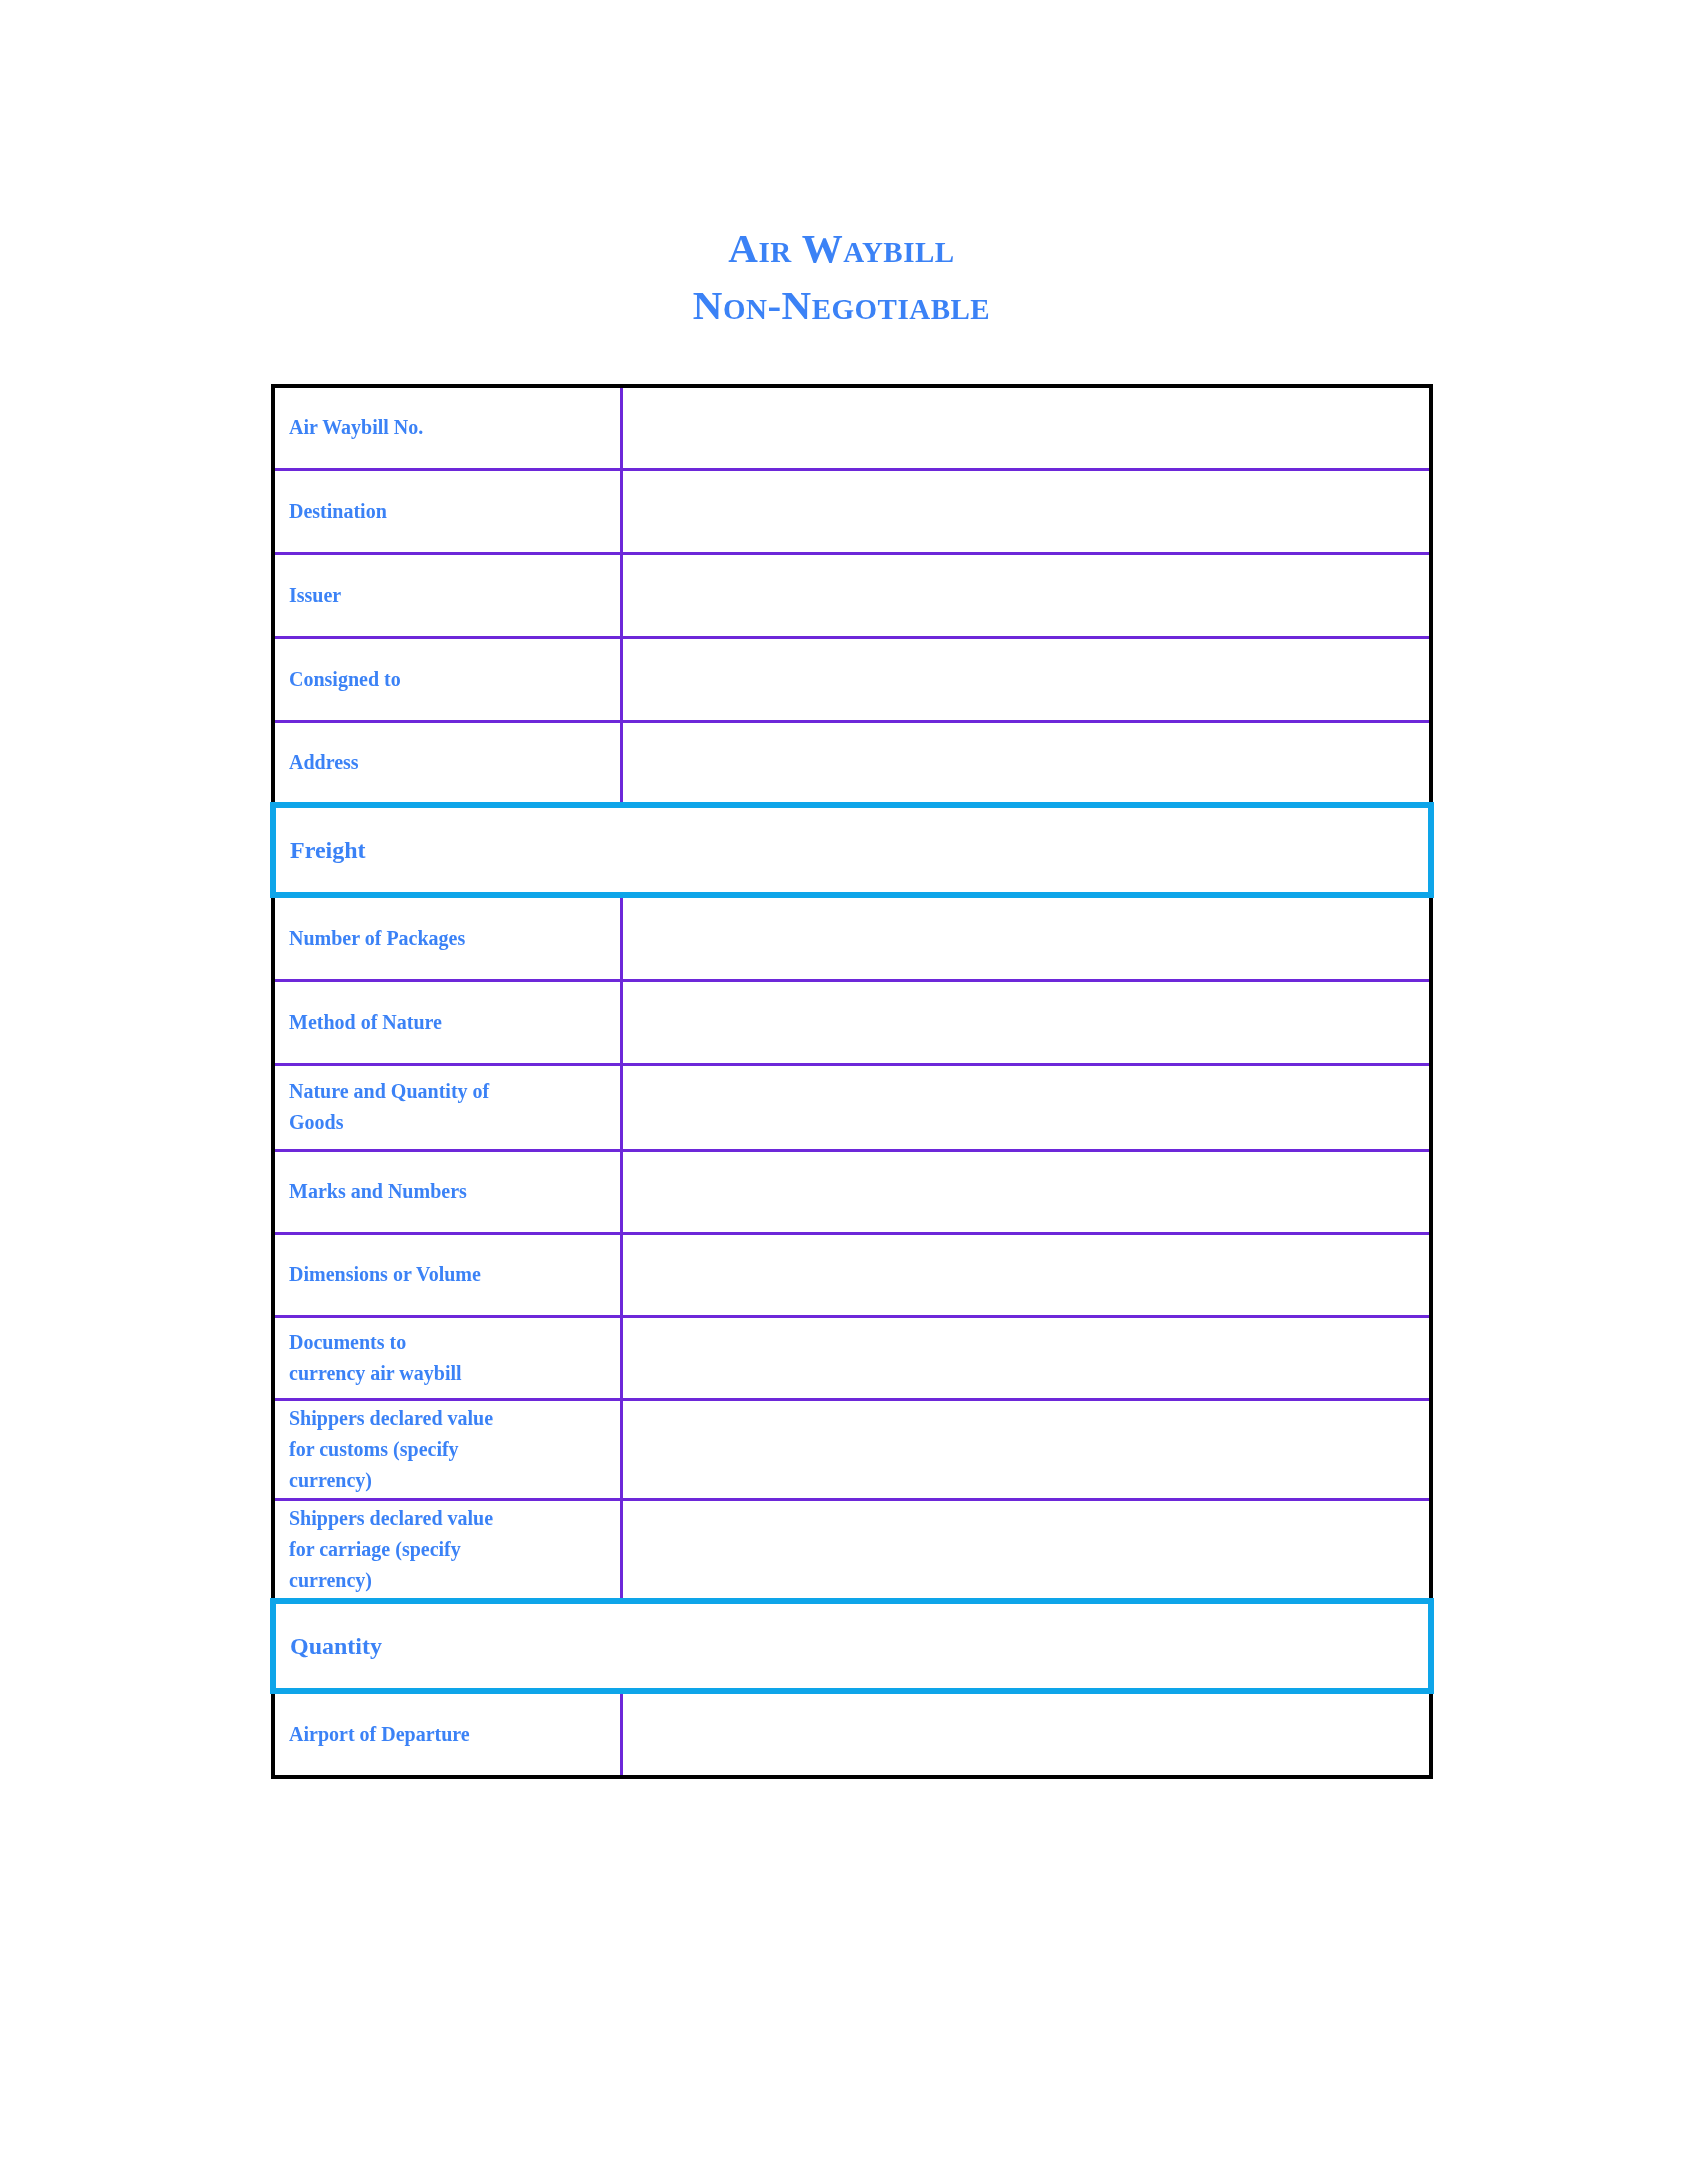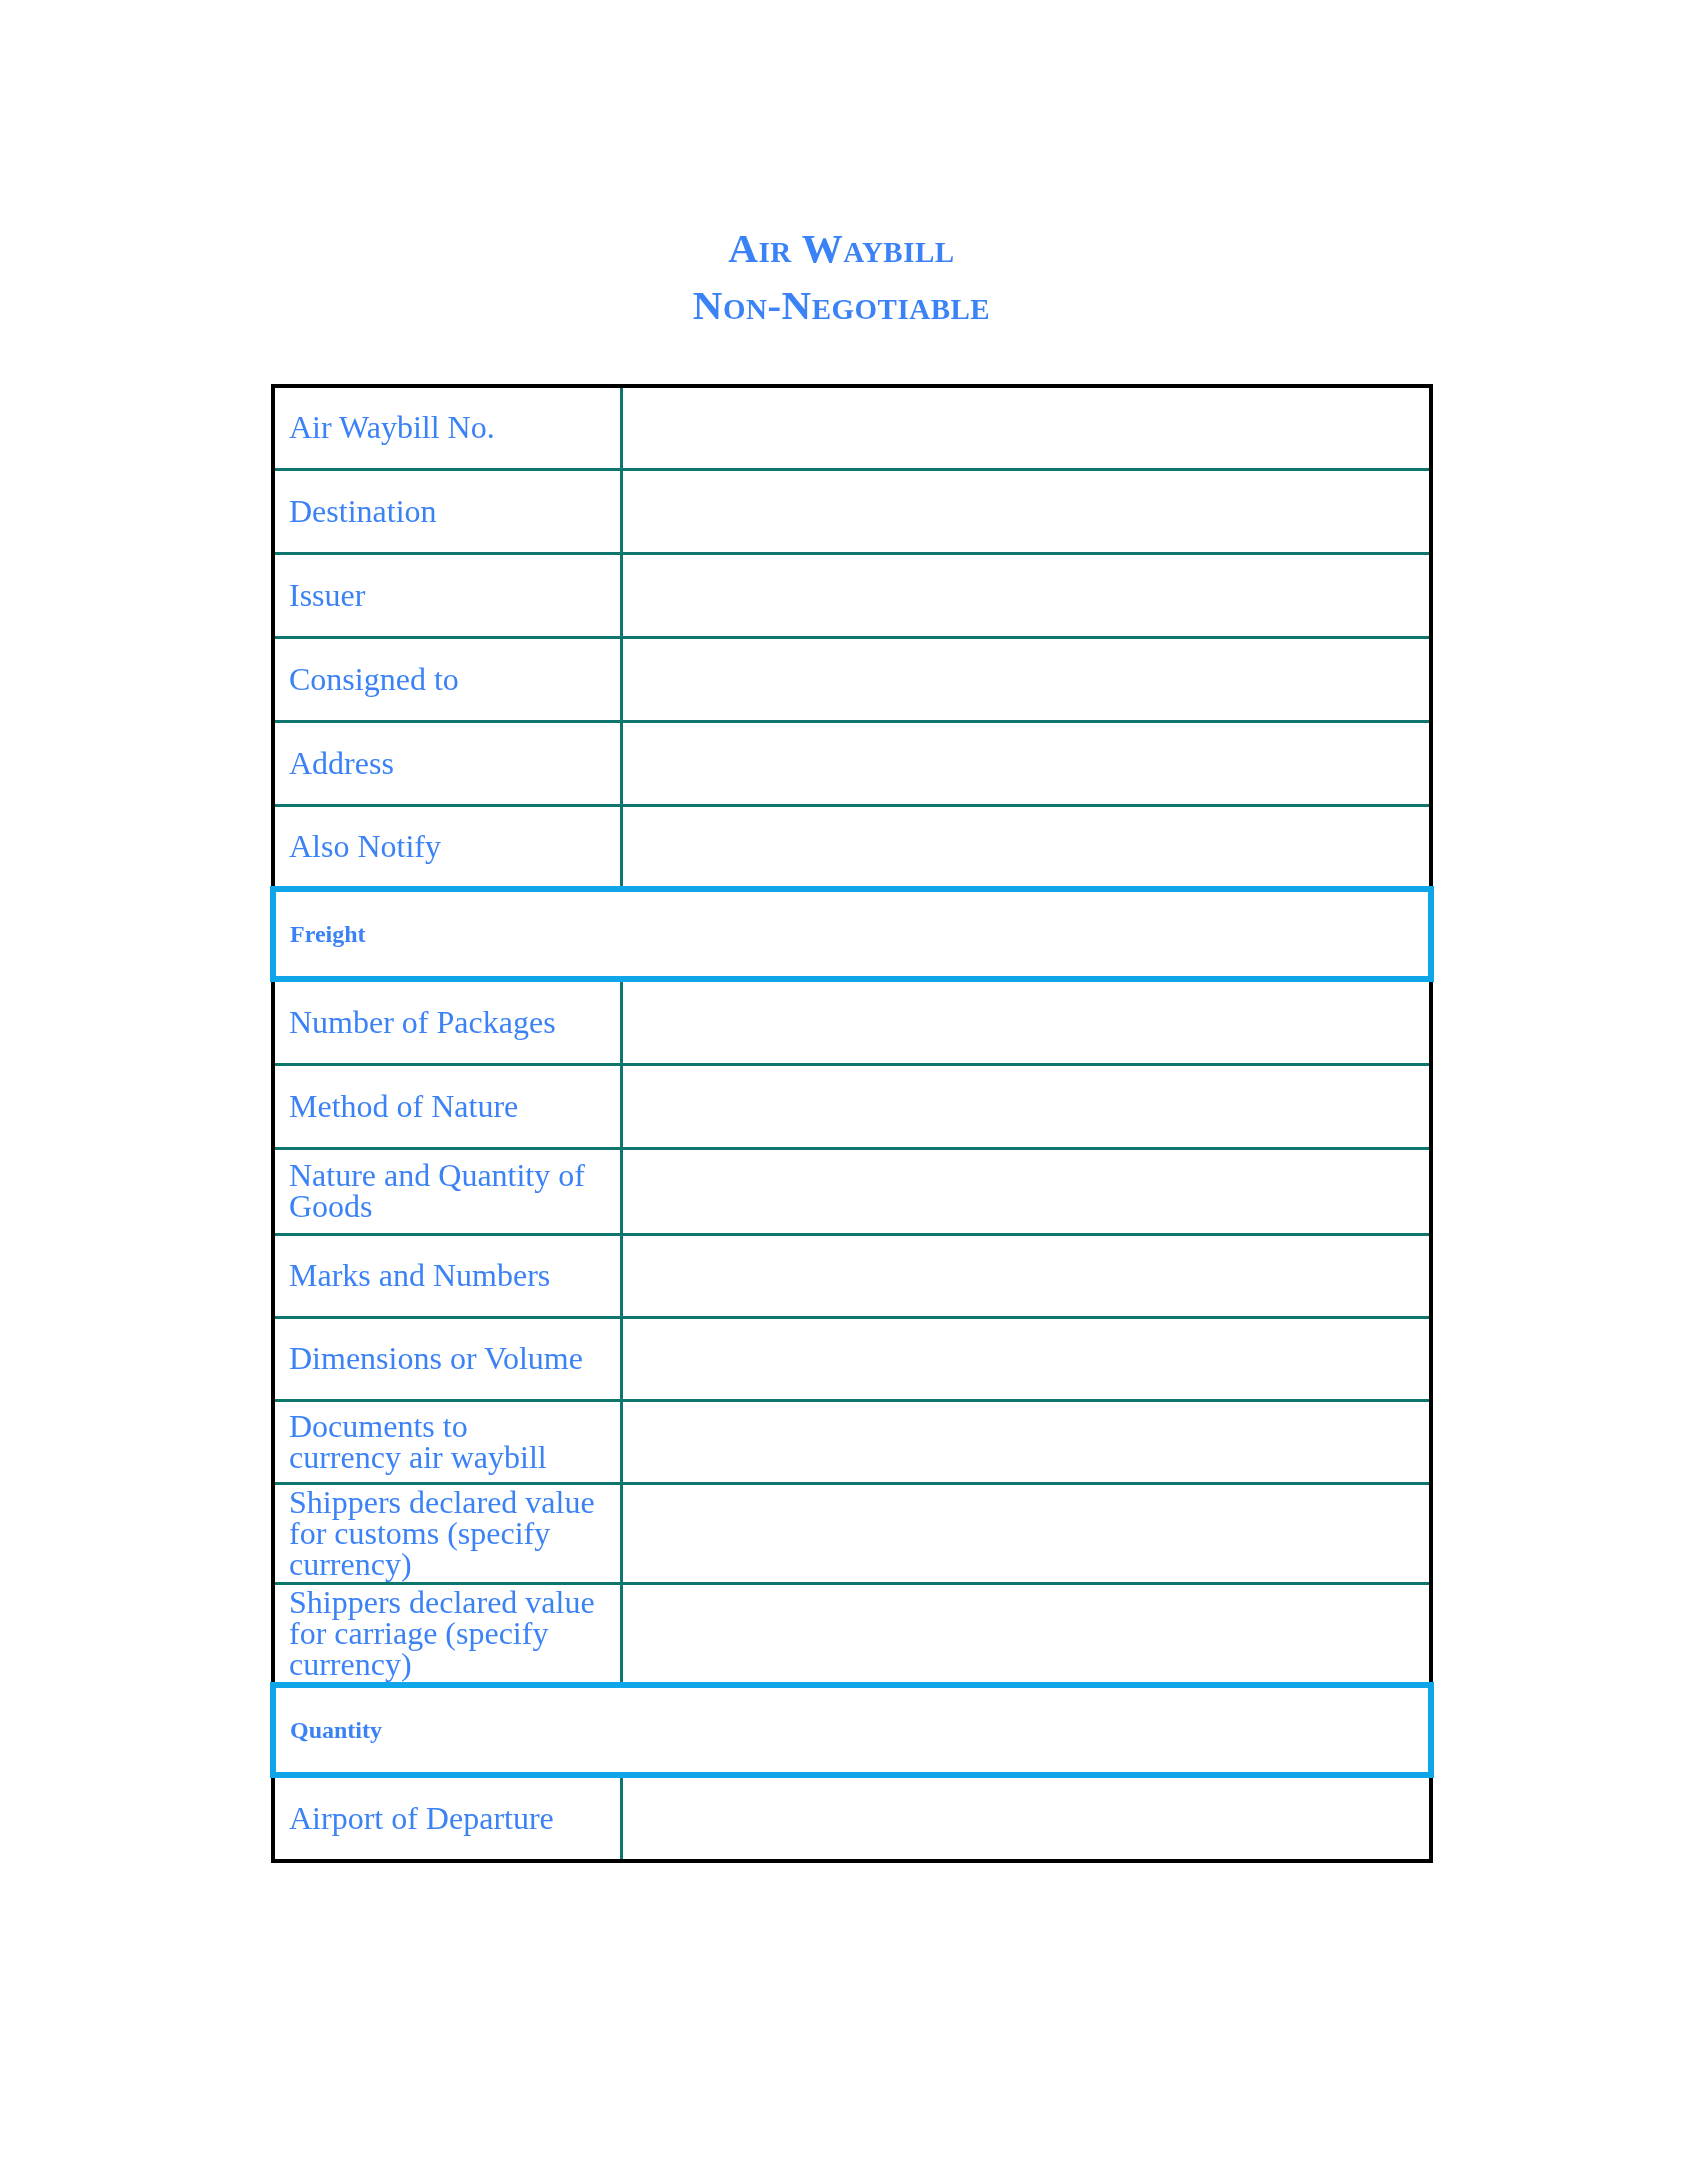--- a/index.html
+++ b/index.html
@@ -34,25 +34,25 @@
   table.form {
     position: absolute;
     left: 270px;
     top: 384px;
     width: 1164px;
     border-collapse: collapse;
     table-layout: fixed;
     border: 4px solid #000000;
   }
   table.form td {
-    border: 3px solid #0f766e;
+    border: 3px solid #6d28d9;
     vertical-align: middle;
     padding: 2px 8px 2px 14px;
-    font-size: 32px;
-    font-weight: normal;
+    font-size: 20px;
+    font-weight: bold;
     line-height: 31px;
     overflow: hidden;
   }
   td.label {
     white-space: pre-line;
   }
   td.value {
     background: #ffffff;
   }
   tr.section td {
@@ -88,24 +88,20 @@
       <tr style="height:84px">
         <td class="label">Issuer</td>
         <td class="value"></td>
       </tr>
       <tr style="height:84px">
         <td class="label">Consigned to</td>
         <td class="value"></td>
       </tr>
       <tr style="height:84px">
         <td class="label">Address</td>
-        <td class="value"></td>
-      </tr>
-      <tr style="height:84px">
-        <td class="label">Also Notify</td>
         <td class="value"></td>
       </tr>
       <tr class="section" style="height:90px">
         <td colspan="2">Freight</td>
       </tr>
       <tr style="height:85px">
         <td class="label">Number of Packages</td>
         <td class="value"></td>
       </tr>
       <tr style="height:84px">

